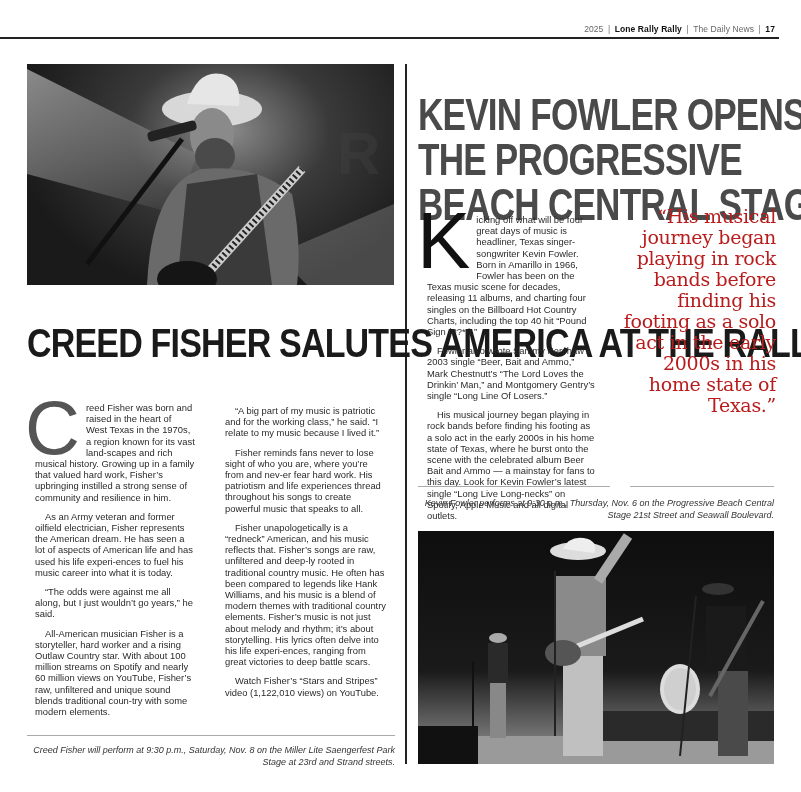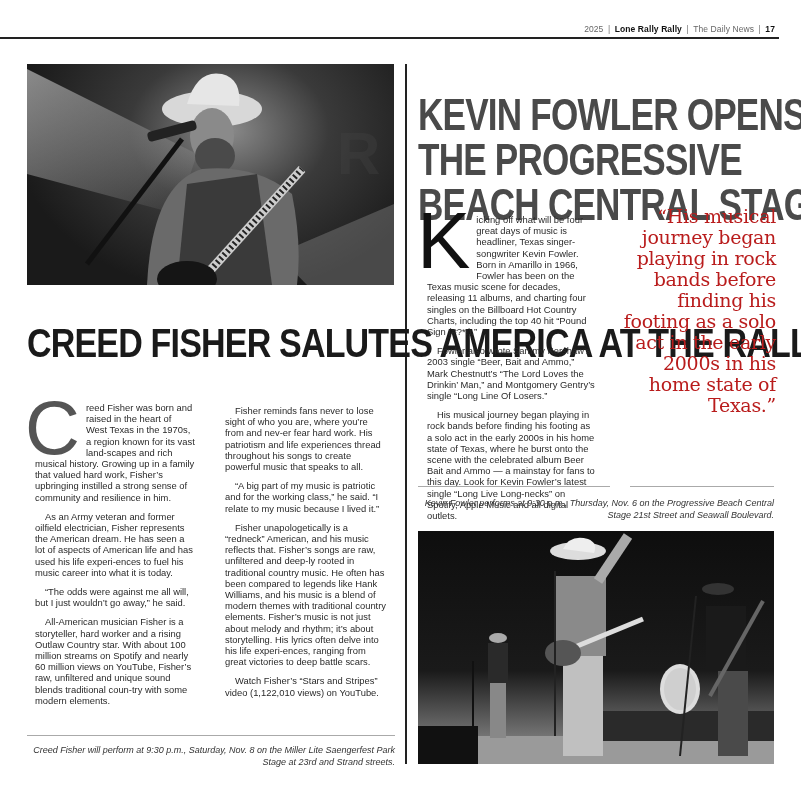--- a/index.html
+++ b/index.html
@@ -75,27 +75,27 @@
 </div>
 
 <h1 class="hl1">
   <span>Creed Fisher Salutes America at the Rally</span>
 </h1>
 
 <div class="col colA">
   <span class="drop">C</span>
   <p class="first">reed Fisher was born and raised in the heart of West Texas in the 1970s, a region known for its vast land-scapes and rich musical history. Growing up in a family that valued hard work, Fisher’s upbringing instilled a strong sense of community and resilience in him.</p>
   <p>As an Army veteran and former oilfield electrician, Fisher represents the American dream. He has seen a lot of aspects of American life and has used his life experi-ences to fuel his music career into what it is today.</p>
-  <p>“The odds were against me all will, but I just wouldn’t go away,” he said.</p>
+  <p>“The odds were against me all along, but I just wouldn’t go years,” he said.</p>
   <p>All-American musician Fisher is a storyteller, hard worker and a rising Outlaw Country star. With about 100 million streams on Spotify and nearly 60 million views on YouTube, Fisher’s raw, unfiltered and unique sound blends traditional coun-try with some modern elements.</p>
 </div>
 
 <div class="col colB">
+  <p>“A big part of my music is patriotic and for the working class,” he said. “I relate to my music because I lived it.”</p>
   <p>Fisher reminds fans never to lose sight of who you are, where you’re from and nev-er fear hard work. His patriotism and life experiences thread throughout his songs to create powerful music that speaks to all.</p>
-  <p>“A big part of my music is patriotic and for the working class,” he said. “I relate to my music because I lived it.”</p>
   <p>Fisher unapologetically is a “redneck” American, and his music reflects that. Fisher’s songs are raw, unfiltered and deep-ly rooted in traditional country music. He often has been compared to legends like Hank Williams, and his music is a blend of modern themes with traditional country elements. Fisher’s music is not just about melody and rhythm; it’s about storytelling. His lyrics often delve into his life experi-ences, ranging from great victories to deep battle scars.</p>
   <p>Watch Fisher’s “Stars and Stripes” video (1,122,010 views) on YouTube.</p>
 </div>
 
 <div class="rule-a"></div>
 <div class="cap cap1">Creed Fisher will perform at 9:30 p.m., Saturday, Nov. 8 on the Miller Lite Saengerfest Park Stage at 23rd and Strand streets.</div>
 
 <h1 class="hl2">
   <div>Kevin Fowler Opens</div>
   <div>The Progressive</div>

